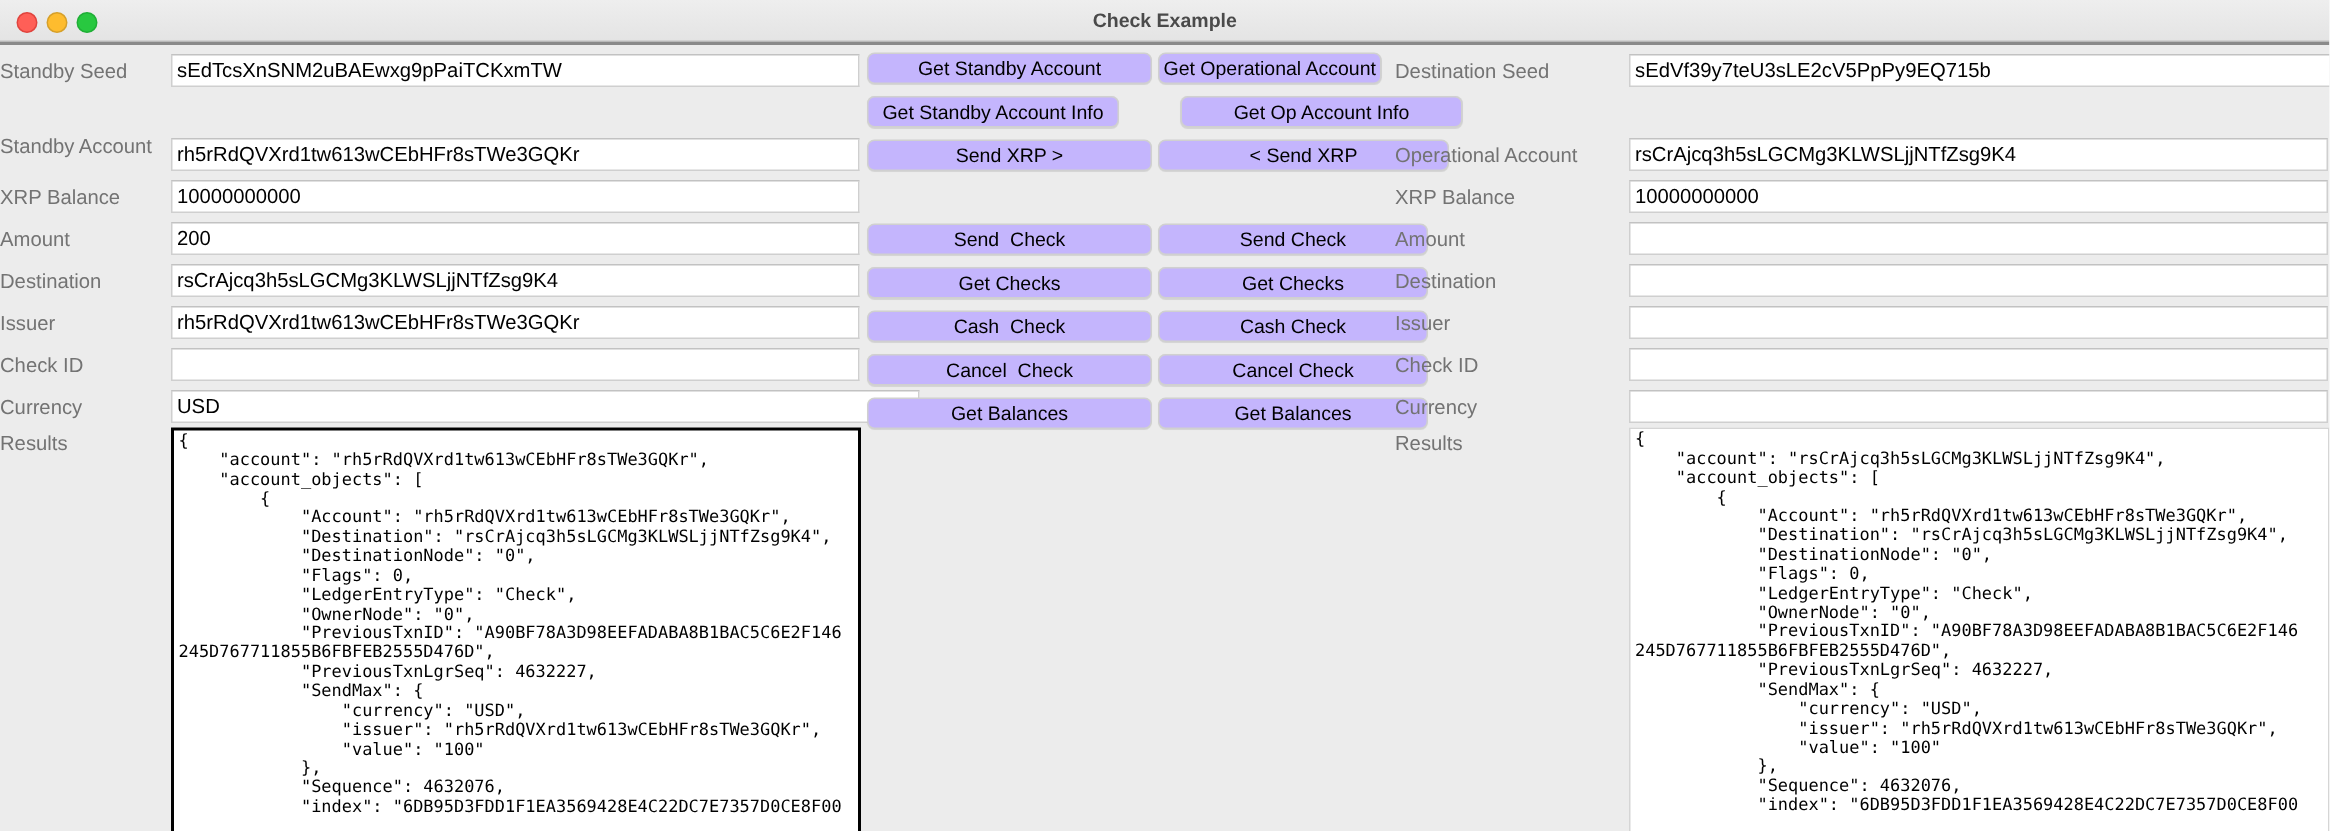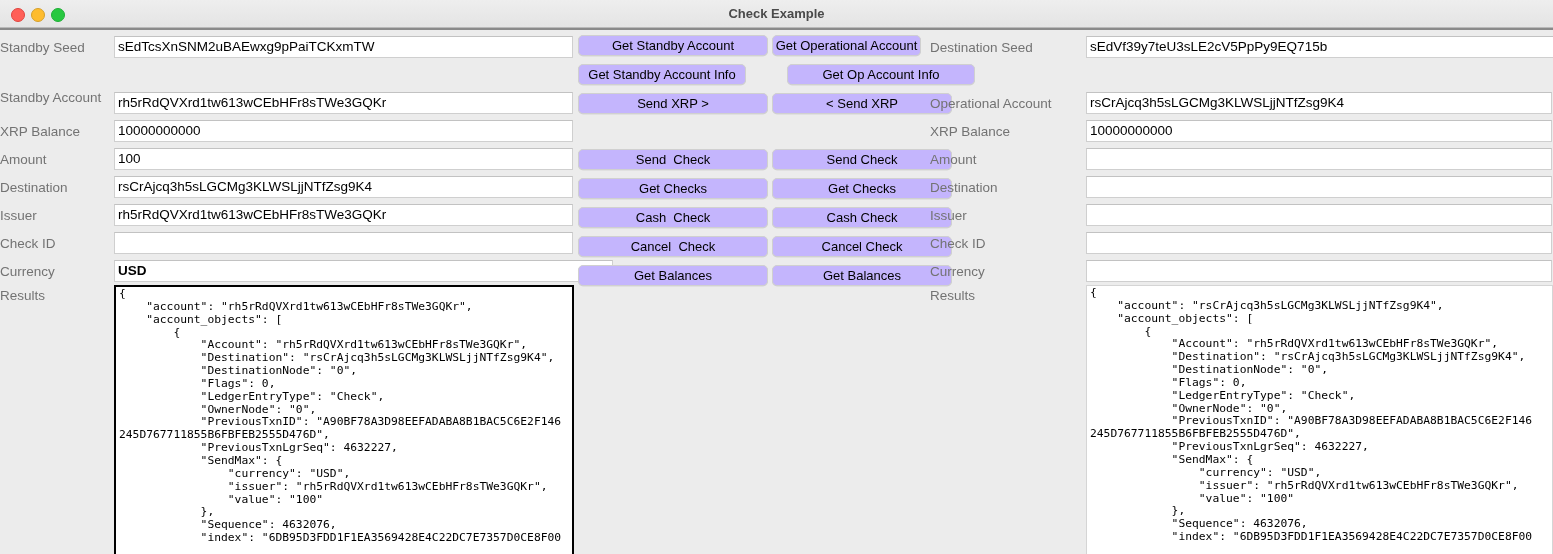--- a/index.html
+++ b/index.html
@@ -137,33 +137,33 @@
       <div class="lbl" style="left:0px; top:10px; width:108px;">Standby Seed</div>
       <div class="tf" style="left:114px; top:6px;  width:459px;">sEdTcsXnSNM2uBAEwxg9pPaiTCKxmTW</div>
 
       <div class="lbl" style="left:0px; top:60px; width:108px;">Standby Account</div>
       <div class="tf" style="left:114px; top:62px; width:459px;">rh5rRdQVXrd1tw613wCEbHFr8sTWe3GQKr</div>
 
       <div class="lbl" style="left:0px; top:94px; width:108px;">XRP Balance</div>
       <div class="tf" style="left:114px; top:90px; width:459px;">10000000000</div>
 
       <div class="lbl" style="left:0px; top:122px; width:108px;">Amount</div>
-      <div class="tf" style="left:114px; top:118px; width:459px;">100</div>
+      <div class="tf" style="left:114px; top:118px; width:459px;">200</div>
 
       <div class="lbl" style="left:0px; top:150px; width:108px;">Destination</div>
       <div class="tf" style="left:114px; top:146px; width:459px;">rsCrAjcq3h5sLGCMg3KLWSLjjNTfZsg9K4</div>
 
       <div class="lbl" style="left:0px; top:178px; width:108px;">Issuer</div>
       <div class="tf" style="left:114px; top:174px; width:459px;">rh5rRdQVXrd1tw613wCEbHFr8sTWe3GQKr</div>
 
       <div class="lbl" style="left:0px; top:206px; width:108px;">Check ID</div>
       <div class="tf" style="left:114px; top:202px; width:459px;"></div>
 
       <div class="lbl" style="left:0px; top:234px; width:108px;">Currency</div>
-      <div class="tf" style="left:114px; top:230px; width:499px;font-weight:bold;">USD</div>
+      <div class="tf" style="left:114px; top:230px; width:499px;">USD</div>
 
       <div class="lbl" style="left:0px; top:258px; width:108px;">Results</div>
       <div class="results focused" style="left:114px; top:255px; width:460px; height:271px;">{
     "account": "rh5rRdQVXrd1tw613wCEbHFr8sTWe3GQKr",
     "account_objects": [
         {
             "Account": "rh5rRdQVXrd1tw613wCEbHFr8sTWe3GQKr",
             "Destination": "rsCrAjcq3h5sLGCMg3KLWSLjjNTfZsg9K4",
             "DestinationNode": "0",
             "Flags": 0,
@@ -186,21 +186,21 @@
       <div class="btn" style="left:578px; top:34px;  width:168px;">Get Standby Account Info</div>
       <div class="btn" style="left:578px; top:63px;  width:190px;">Send XRP &gt;</div>
       <div class="btn" style="left:578px; top:119px; width:190px;">Send  Check</div>
       <div class="btn" style="left:578px; top:148px; width:190px;">Get Checks</div>
       <div class="btn" style="left:578px; top:177px; width:190px;">Cash  Check</div>
       <div class="btn" style="left:578px; top:206px; width:190px;">Cancel  Check</div>
       <div class="btn" style="left:578px; top:235px; width:190px;">Get Balances</div>
 
       <div class="btn" style="left:772px; top:5px;   width:149px;">Get Operational Account</div>
       <div class="btn" style="left:772px; top:34px;  width:188px;margin-left:15px;">Get Op Account Info</div>
-      <div class="btn" style="left:772px; top:63px;  width:180px;">&lt; Send XRP</div>
+      <div class="btn" style="left:772px; top:63px;  width:194px;">&lt; Send XRP</div>
       <div class="btn" style="left:772px; top:119px; width:180px;">Send Check</div>
       <div class="btn" style="left:772px; top:148px; width:180px;">Get Checks</div>
       <div class="btn" style="left:772px; top:177px; width:180px;">Cash Check</div>
       <div class="btn" style="left:772px; top:206px; width:180px;">Cancel Check</div>
       <div class="btn" style="left:772px; top:235px; width:180px;">Get Balances</div>
     </div>
 
     <div>
       <div class="lbl" style="left:930px; top:10px; width:150px;">Destination Seed</div>
       <div class="tf" style="left:1086px; top:6px;  width:474px;">sEdVf39y7teU3sLE2cV5PpPy9EQ715b</div>

